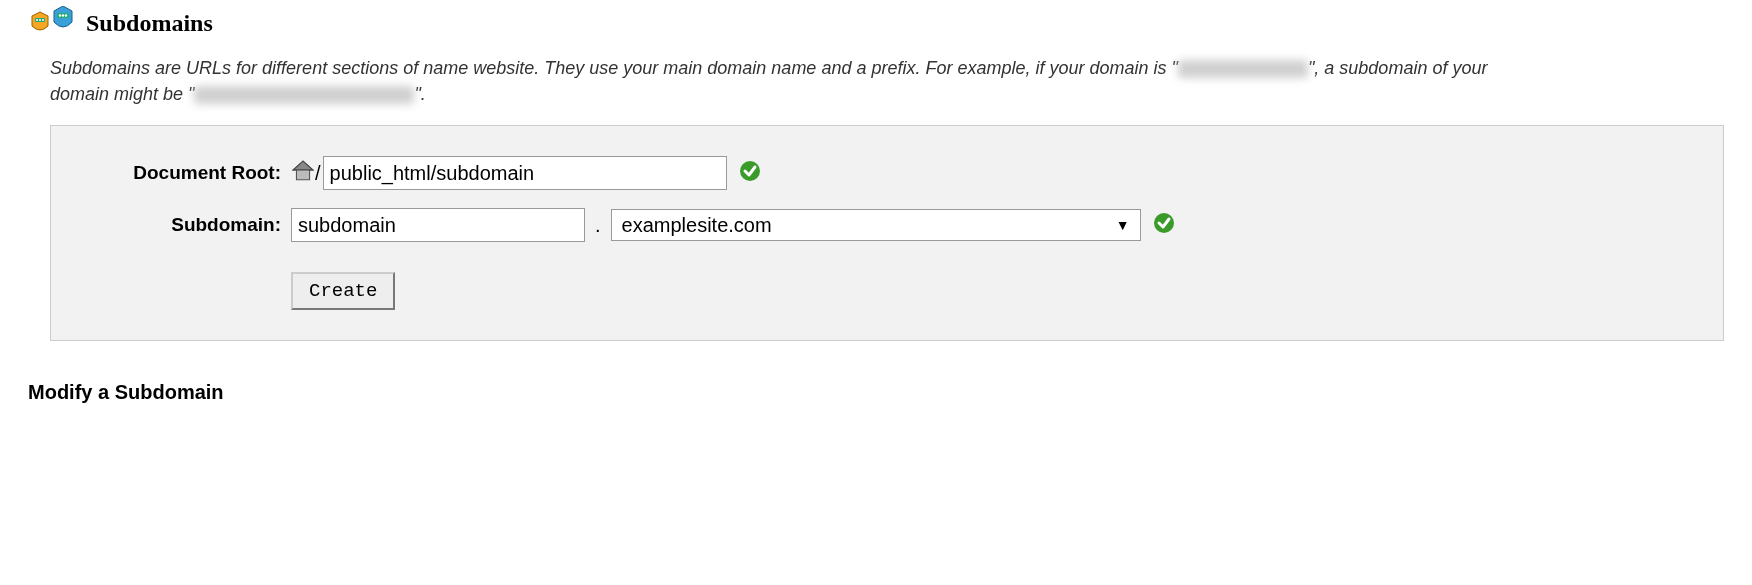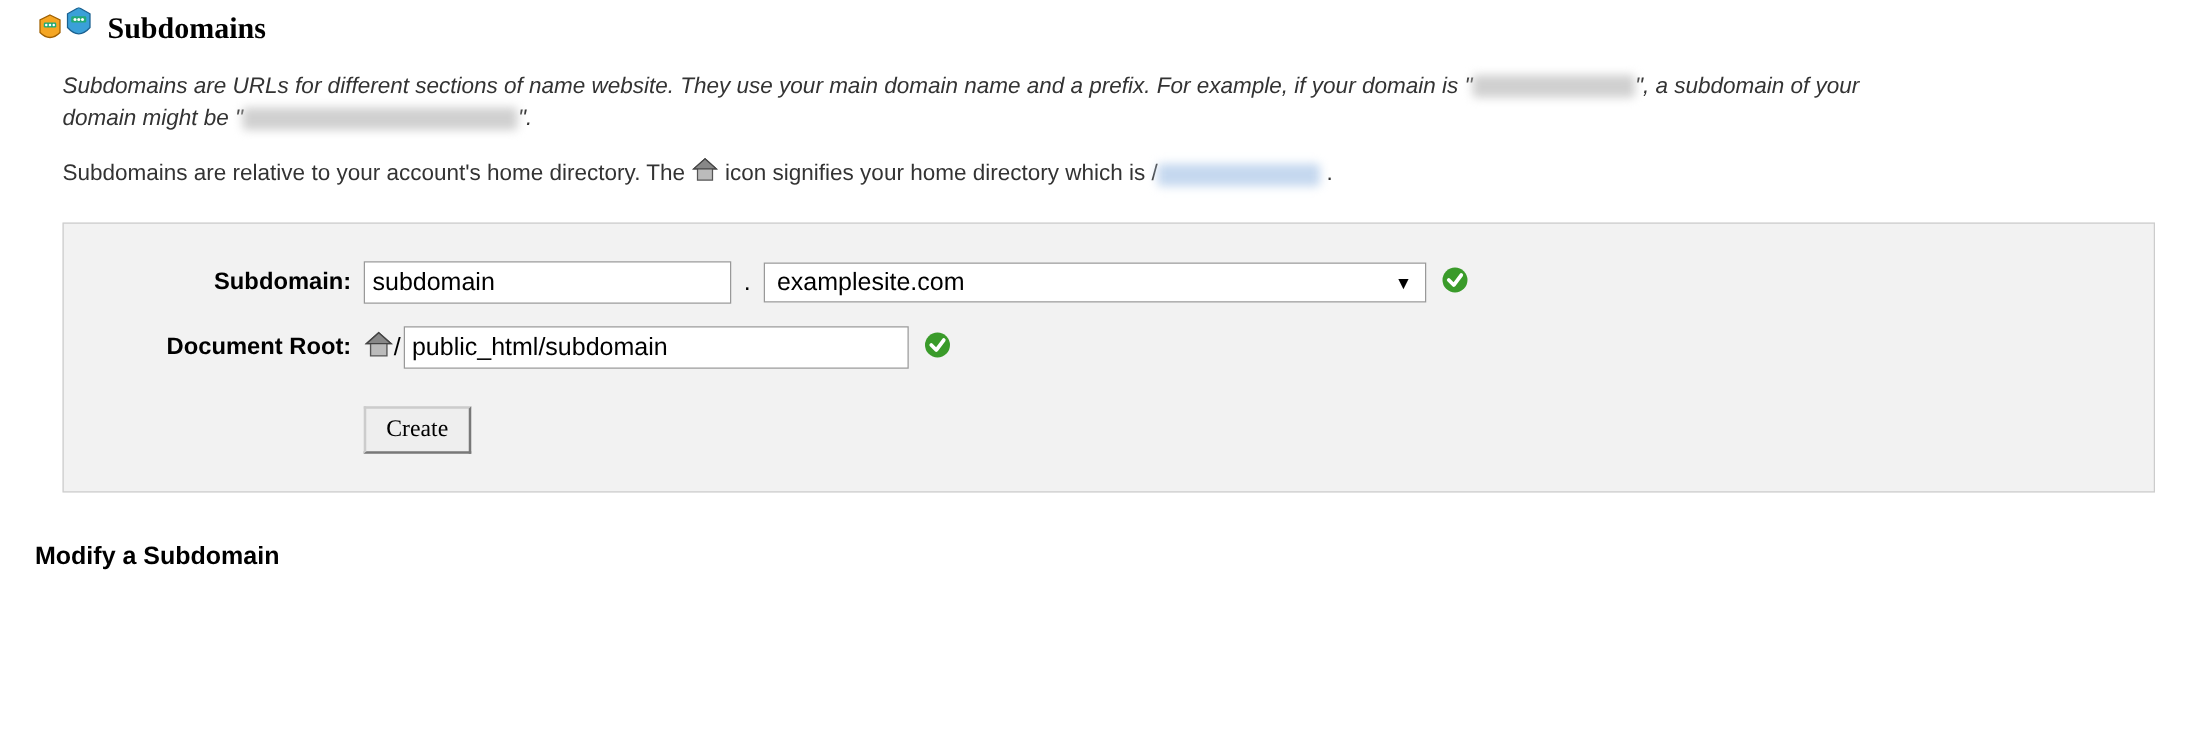--- a/index.html
+++ b/index.html
@@ -115,21 +115,21 @@
   }
   .docroot-input{
     width:390px;
     margin-left:2px;
   }
   .check-icon{
     margin-left:12px;
     flex-shrink:0;
   }
   .create-btn{
-    font-family:Liberation Serif, serif;
+    font-family:Liberation Mono, monospace;
     font-size:19px;
     padding:6px 16px;
     background:#eee;
     border:2px outset #ccc;
     cursor:pointer;
   }
   .btn-row{
     margin-top:30px;
     padding-left:220px;
   }
@@ -158,49 +158,23 @@
         </g>
       </svg>
     </span>
     <h1>Subdomains</h1>
   </div>
 
   <p class="intro">
     <span>Subdomains are URLs for different sections of name website. They use your main domain name and a prefix. For example, if your domain is "</span><span class="blur sm">xxxxxxx</span><span>", a subdomain of your domain might be "</span><span class="blur md">xxxxxxxxxxxx</span><span>".</span>
   </p>
 
-  <p class="intro2">
-    <span>Subdomains are relative to your account's home directory. The </span>
-    <span class="home-icon-sm">
-      <svg width="22" height="22" viewBox="0 0 22 22">
-        <polygon points="11,2 20,10 17,10 17,19 5,19 5,10 2,10" fill="#bbb" stroke="#555" stroke-width="1"></polygon>
-        <polygon points="11,2 20,10 2,10" fill="#888" stroke="#444" stroke-width="1"></polygon>
-      </svg>
-    </span>
-    <span> icon signifies your home directory which is /</span><span class="blur path">xxxxxxx</span><span> .</span>
-  </p>
 
 
   <div class="form-box">
-
-    <div class="form-row">
-      <div class="form-label">Subdomain:</div>
-      <input type="text" class="subdomain-input" value="subdomain" style="">
-      <span class="dot">.</span>
-      <div class="domain-select">
-        <span>examplesite.com</span>
-        <span class="caret">▼</span>
-      </div>
-      <span class="check-icon">
-        <svg width="22" height="22" viewBox="0 0 22 22">
-          <circle cx="11" cy="11" r="10" fill="#3a9b2a"></circle>
-          <polyline points="6,11 10,15 16,7" fill="none" stroke="#fff" stroke-width="3" stroke-linecap="round" stroke-linejoin="round"></polyline>
-        </svg>
-      </span>
-    </div>
 
     <div class="form-row">
       <div class="form-label">Document Root:</div>
       <div class="docroot-wrap">
         <span class="home-icon-sm">
           <svg width="24" height="24" viewBox="0 0 22 22">
             <polygon points="11,2 20,10 17,10 17,19 5,19 5,10 2,10" fill="#bbb" stroke="#555" stroke-width="1"></polygon>
             <polygon points="11,2 20,10 2,10" fill="#888" stroke="#444" stroke-width="1"></polygon>
           </svg>
         </span>
@@ -208,20 +182,36 @@
         <input type="text" class="docroot-input" value="public_html/subdomain" style="">
         <span class="check-icon">
           <svg width="22" height="22" viewBox="0 0 22 22">
             <circle cx="11" cy="11" r="10" fill="#3a9b2a"></circle>
             <polyline points="6,11 10,15 16,7" fill="none" stroke="#fff" stroke-width="3" stroke-linecap="round" stroke-linejoin="round"></polyline>
           </svg>
         </span>
       </div>
     </div>
 
+    <div class="form-row">
+      <div class="form-label">Subdomain:</div>
+      <input type="text" class="subdomain-input" value="subdomain" style="">
+      <span class="dot">.</span>
+      <div class="domain-select">
+        <span>examplesite.com</span>
+        <span class="caret">▼</span>
+      </div>
+      <span class="check-icon">
+        <svg width="22" height="22" viewBox="0 0 22 22">
+          <circle cx="11" cy="11" r="10" fill="#3a9b2a"></circle>
+          <polyline points="6,11 10,15 16,7" fill="none" stroke="#fff" stroke-width="3" stroke-linecap="round" stroke-linejoin="round"></polyline>
+        </svg>
+      </span>
+    </div>
+
     <div class="btn-row">
       <button class="create-btn">Create</button>
     </div>
 
   </div>
 
   <h2 class="section">Modify a Subdomain</h2>
 
 </div>
 

